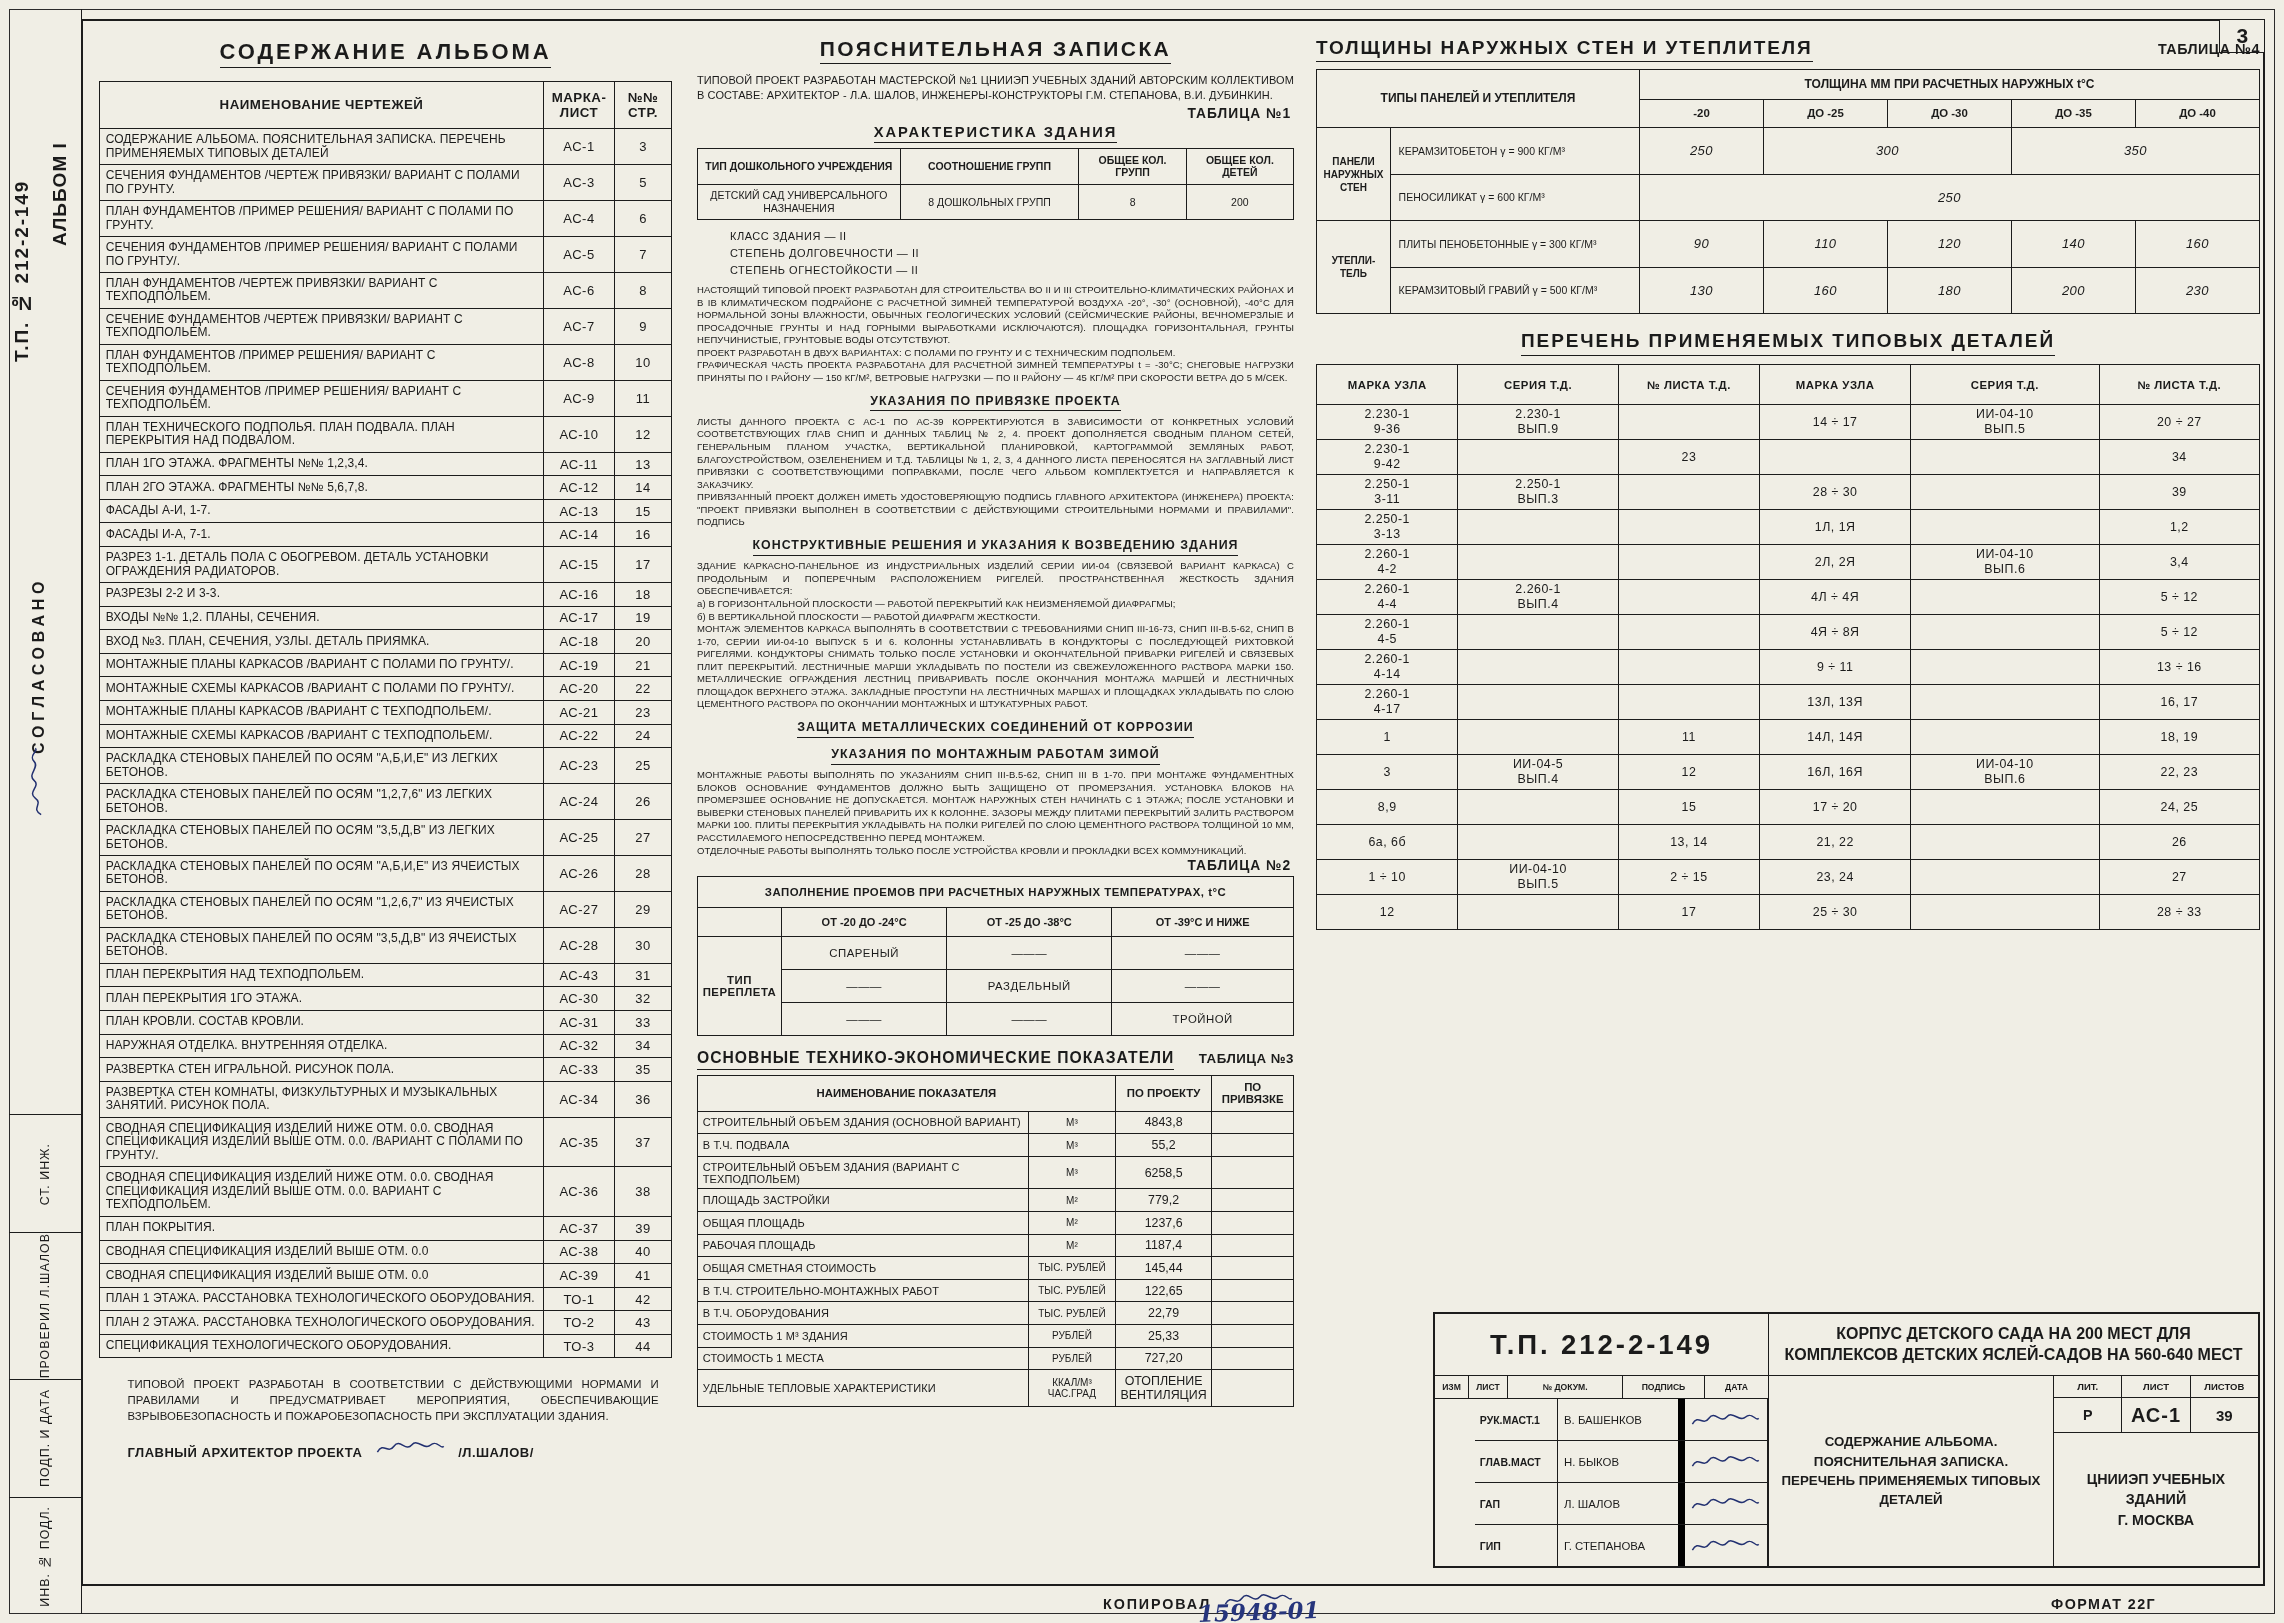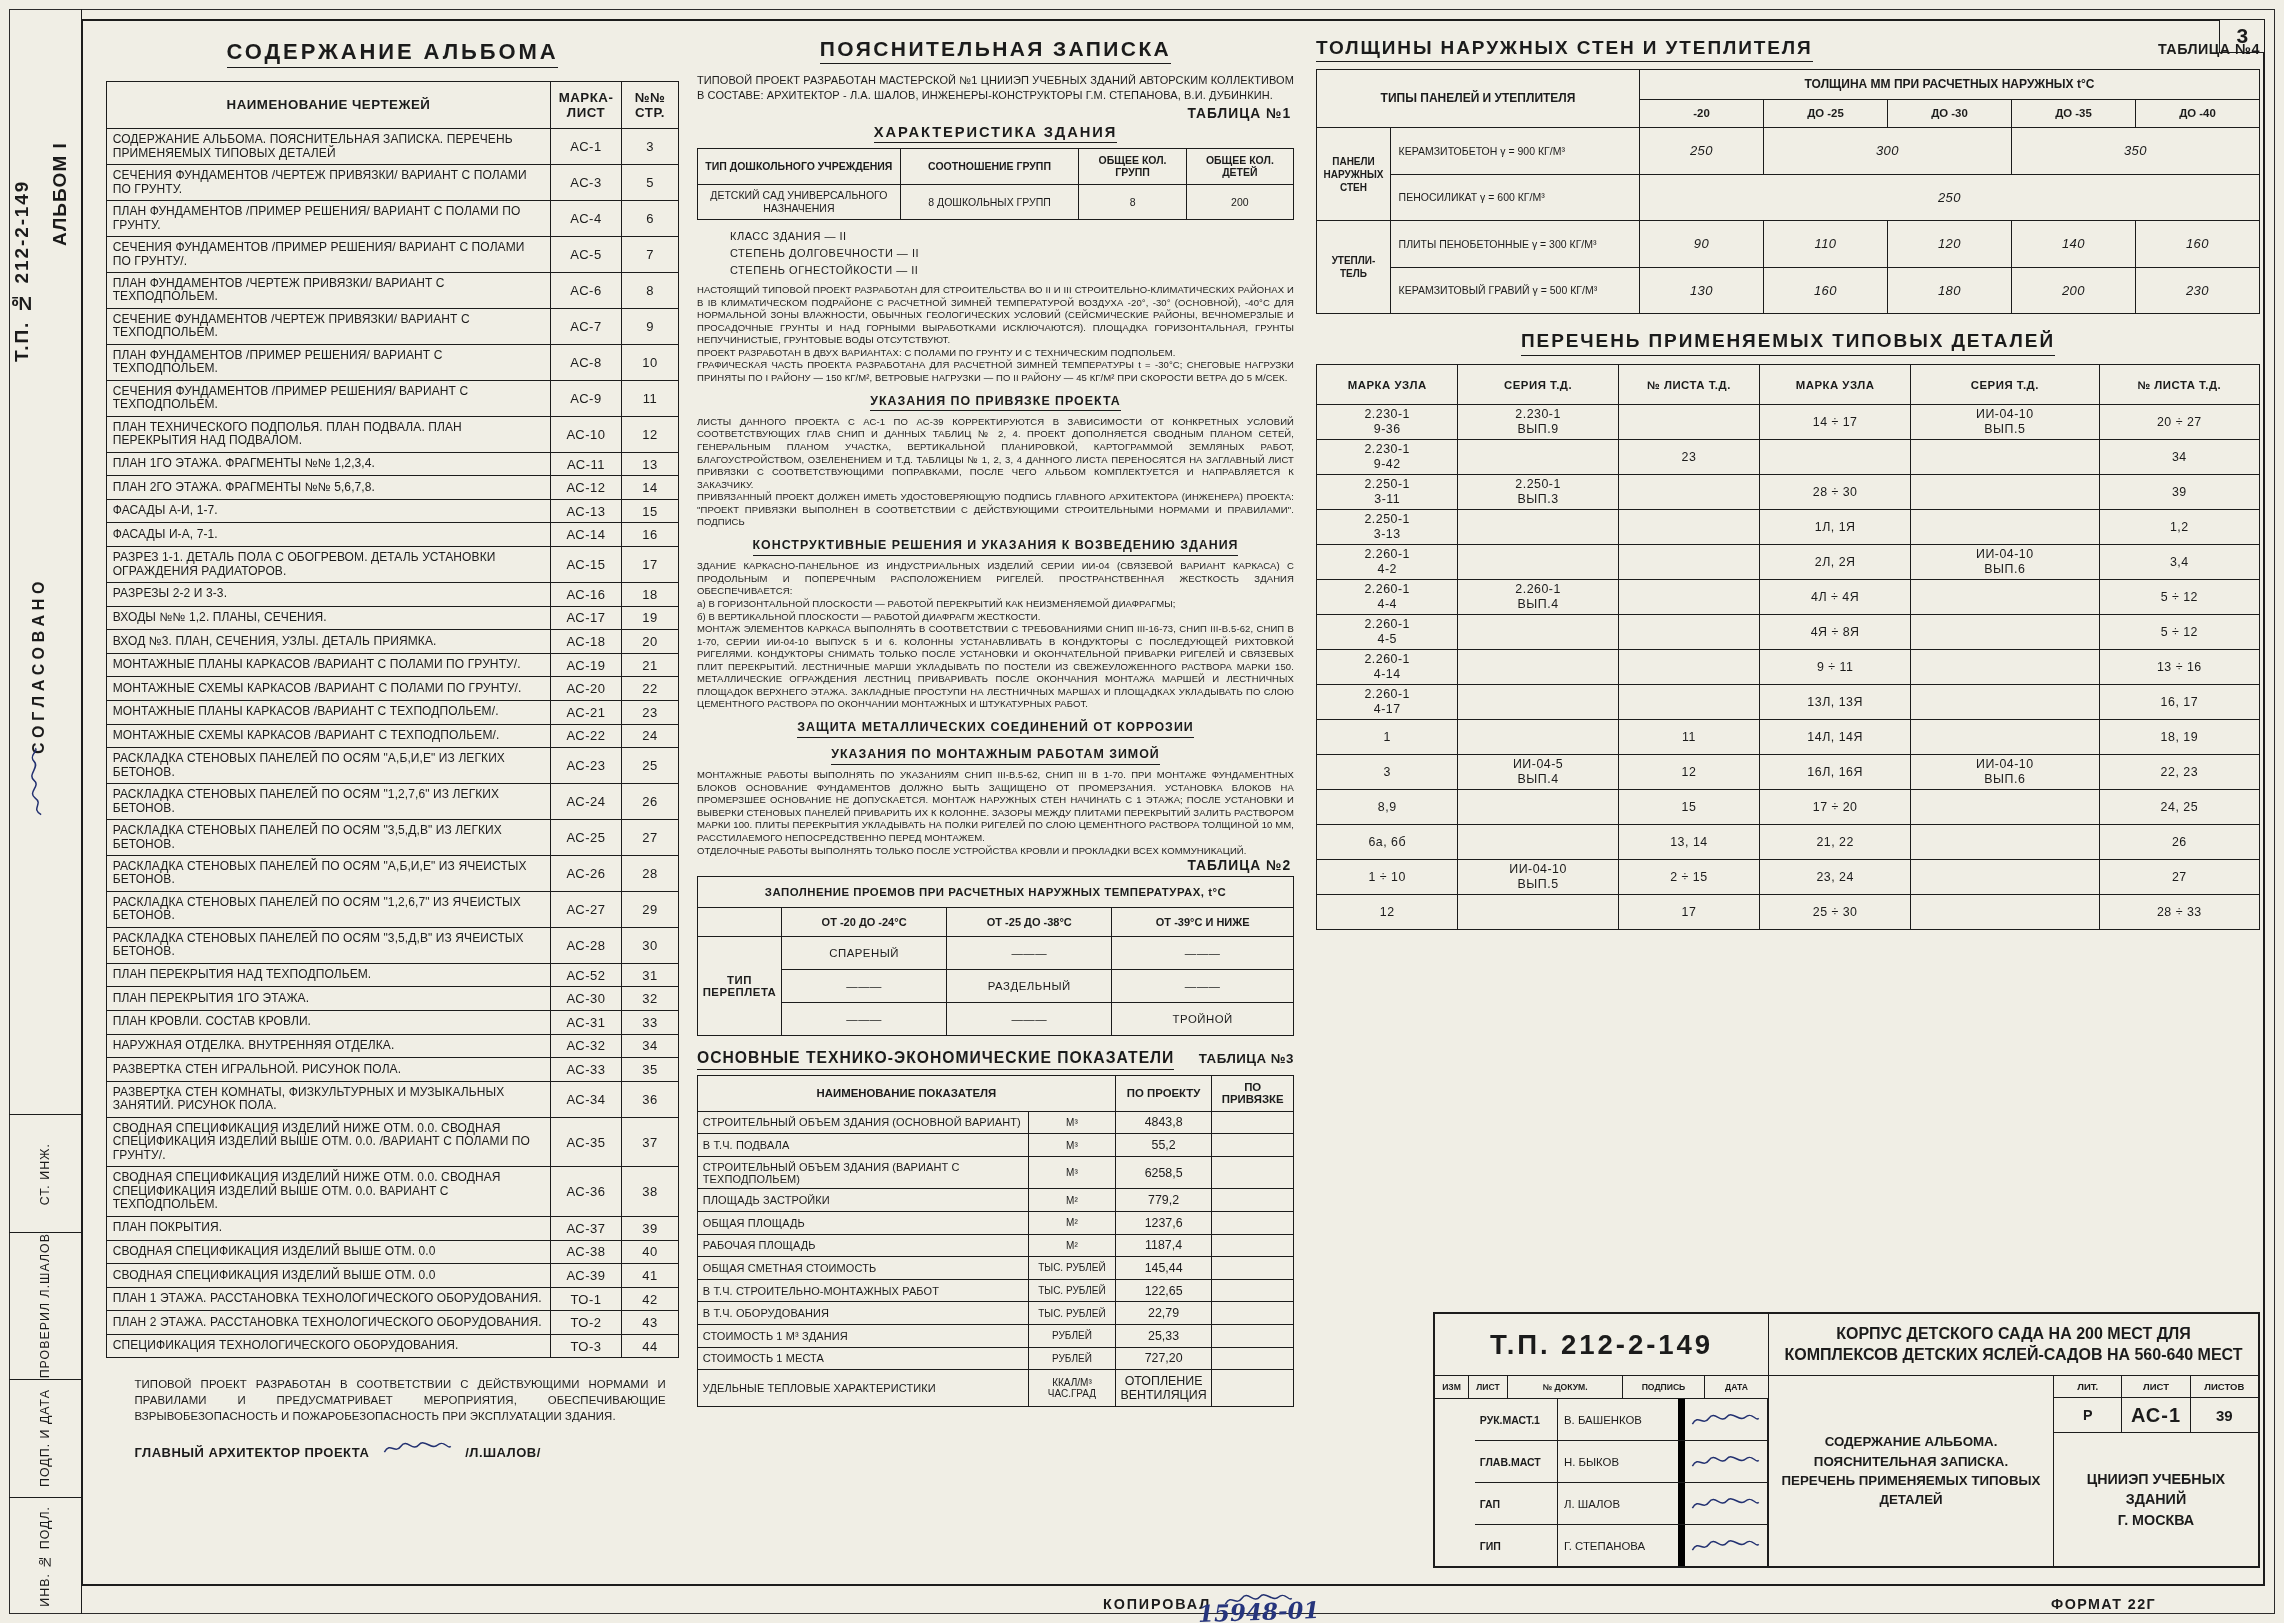--- a/index.html
+++ b/index.html
@@ -13,21 +13,21 @@
   .side-agreed{position:absolute;left:21px;top:537px;height:238px;font-size:16px;font-weight:bold;letter-spacing:4.8px;}
   .side-sig{position:absolute;left:19px;top:808px;transform:rotate(-90deg);transform-origin:left top;}
   .side-cells{position:absolute;left:0;right:0;bottom:0;height:499px;border-top:1.9px solid #1c1c1c;display:flex;flex-direction:column;}
   .side-cell{flex:1;border-bottom:1.4px solid #1c1c1c;display:flex;align-items:center;justify-content:center;}
   .side-cell:last-child{border-bottom:none;}
   .side-cell .vtext{font-size:12.4px;letter-spacing:1px;white-space:pre-line;}
   
   .main-frame{position:absolute;left:81px;top:19px;right:19px;bottom:37px;border:2.4px solid #1c1c1c;}
   .page-box{position:absolute;top:-2.4px;right:-2.4px;width:44px;height:32px;border:1.9px solid #1c1c1c;display:flex;align-items:center;justify-content:center;font-size:21px;font-weight:bold;background:#f0eee5;}
   .col{position:absolute;top:16px;bottom:16px;}
-  .col-contents{left:23px;width:573px;}
+  .col-contents{left:16px;width:573px;}
   .col-middle{left:614px;width:597px;}
   .col-right{left:1233px;width:944px;}
   .underline{display:inline-block;border-bottom:1.4px solid #1b1b1b;padding-bottom:2.4px;}
   
   .sheet-title{font-size:22px;font-weight:bold;text-align:center;letter-spacing:2.9px;margin:1.9px 0 12.4px 0;}
   .ctable{width:100%;border-collapse:collapse;table-layout:fixed;}
   .ctable th,.ctable td{border:1.4px solid #1c1c1c;padding:3.8px 5.7px;vertical-align:middle;}
   .ctable thead th{font-size:13.3px;font-weight:bold;height:39px;white-space:pre-line;letter-spacing:0.5px;}
   .c-name{font-size:12px;line-height:1.14;letter-spacing:0.1px;}
   .c-mark,.c-page{text-align:center;font-size:13px;letter-spacing:0.5px;}
@@ -330,21 +330,21 @@
             </tr>
 
             <tr>
               <td class="c-name">РАСКЛАДКА СТЕНОВЫХ ПАНЕЛЕЙ ПО ОСЯМ "3,5,Д,В" ИЗ ЯЧЕИСТЫХ БЕТОНОВ.</td>
               <td class="c-mark">АС-28</td>
               <td class="c-page">30</td>
             </tr>
 
             <tr>
               <td class="c-name">ПЛАН ПЕРЕКРЫТИЯ НАД ТЕХПОДПОЛЬЕМ.</td>
-              <td class="c-mark">АС-52</td>
+              <td class="c-mark">АС-43</td>
               <td class="c-page">31</td>
             </tr>
 
             <tr>
               <td class="c-name">ПЛАН ПЕРЕКРЫТИЯ 1ГО ЭТАЖА.</td>
               <td class="c-mark">АС-30</td>
               <td class="c-page">32</td>
             </tr>
 
             <tr>

